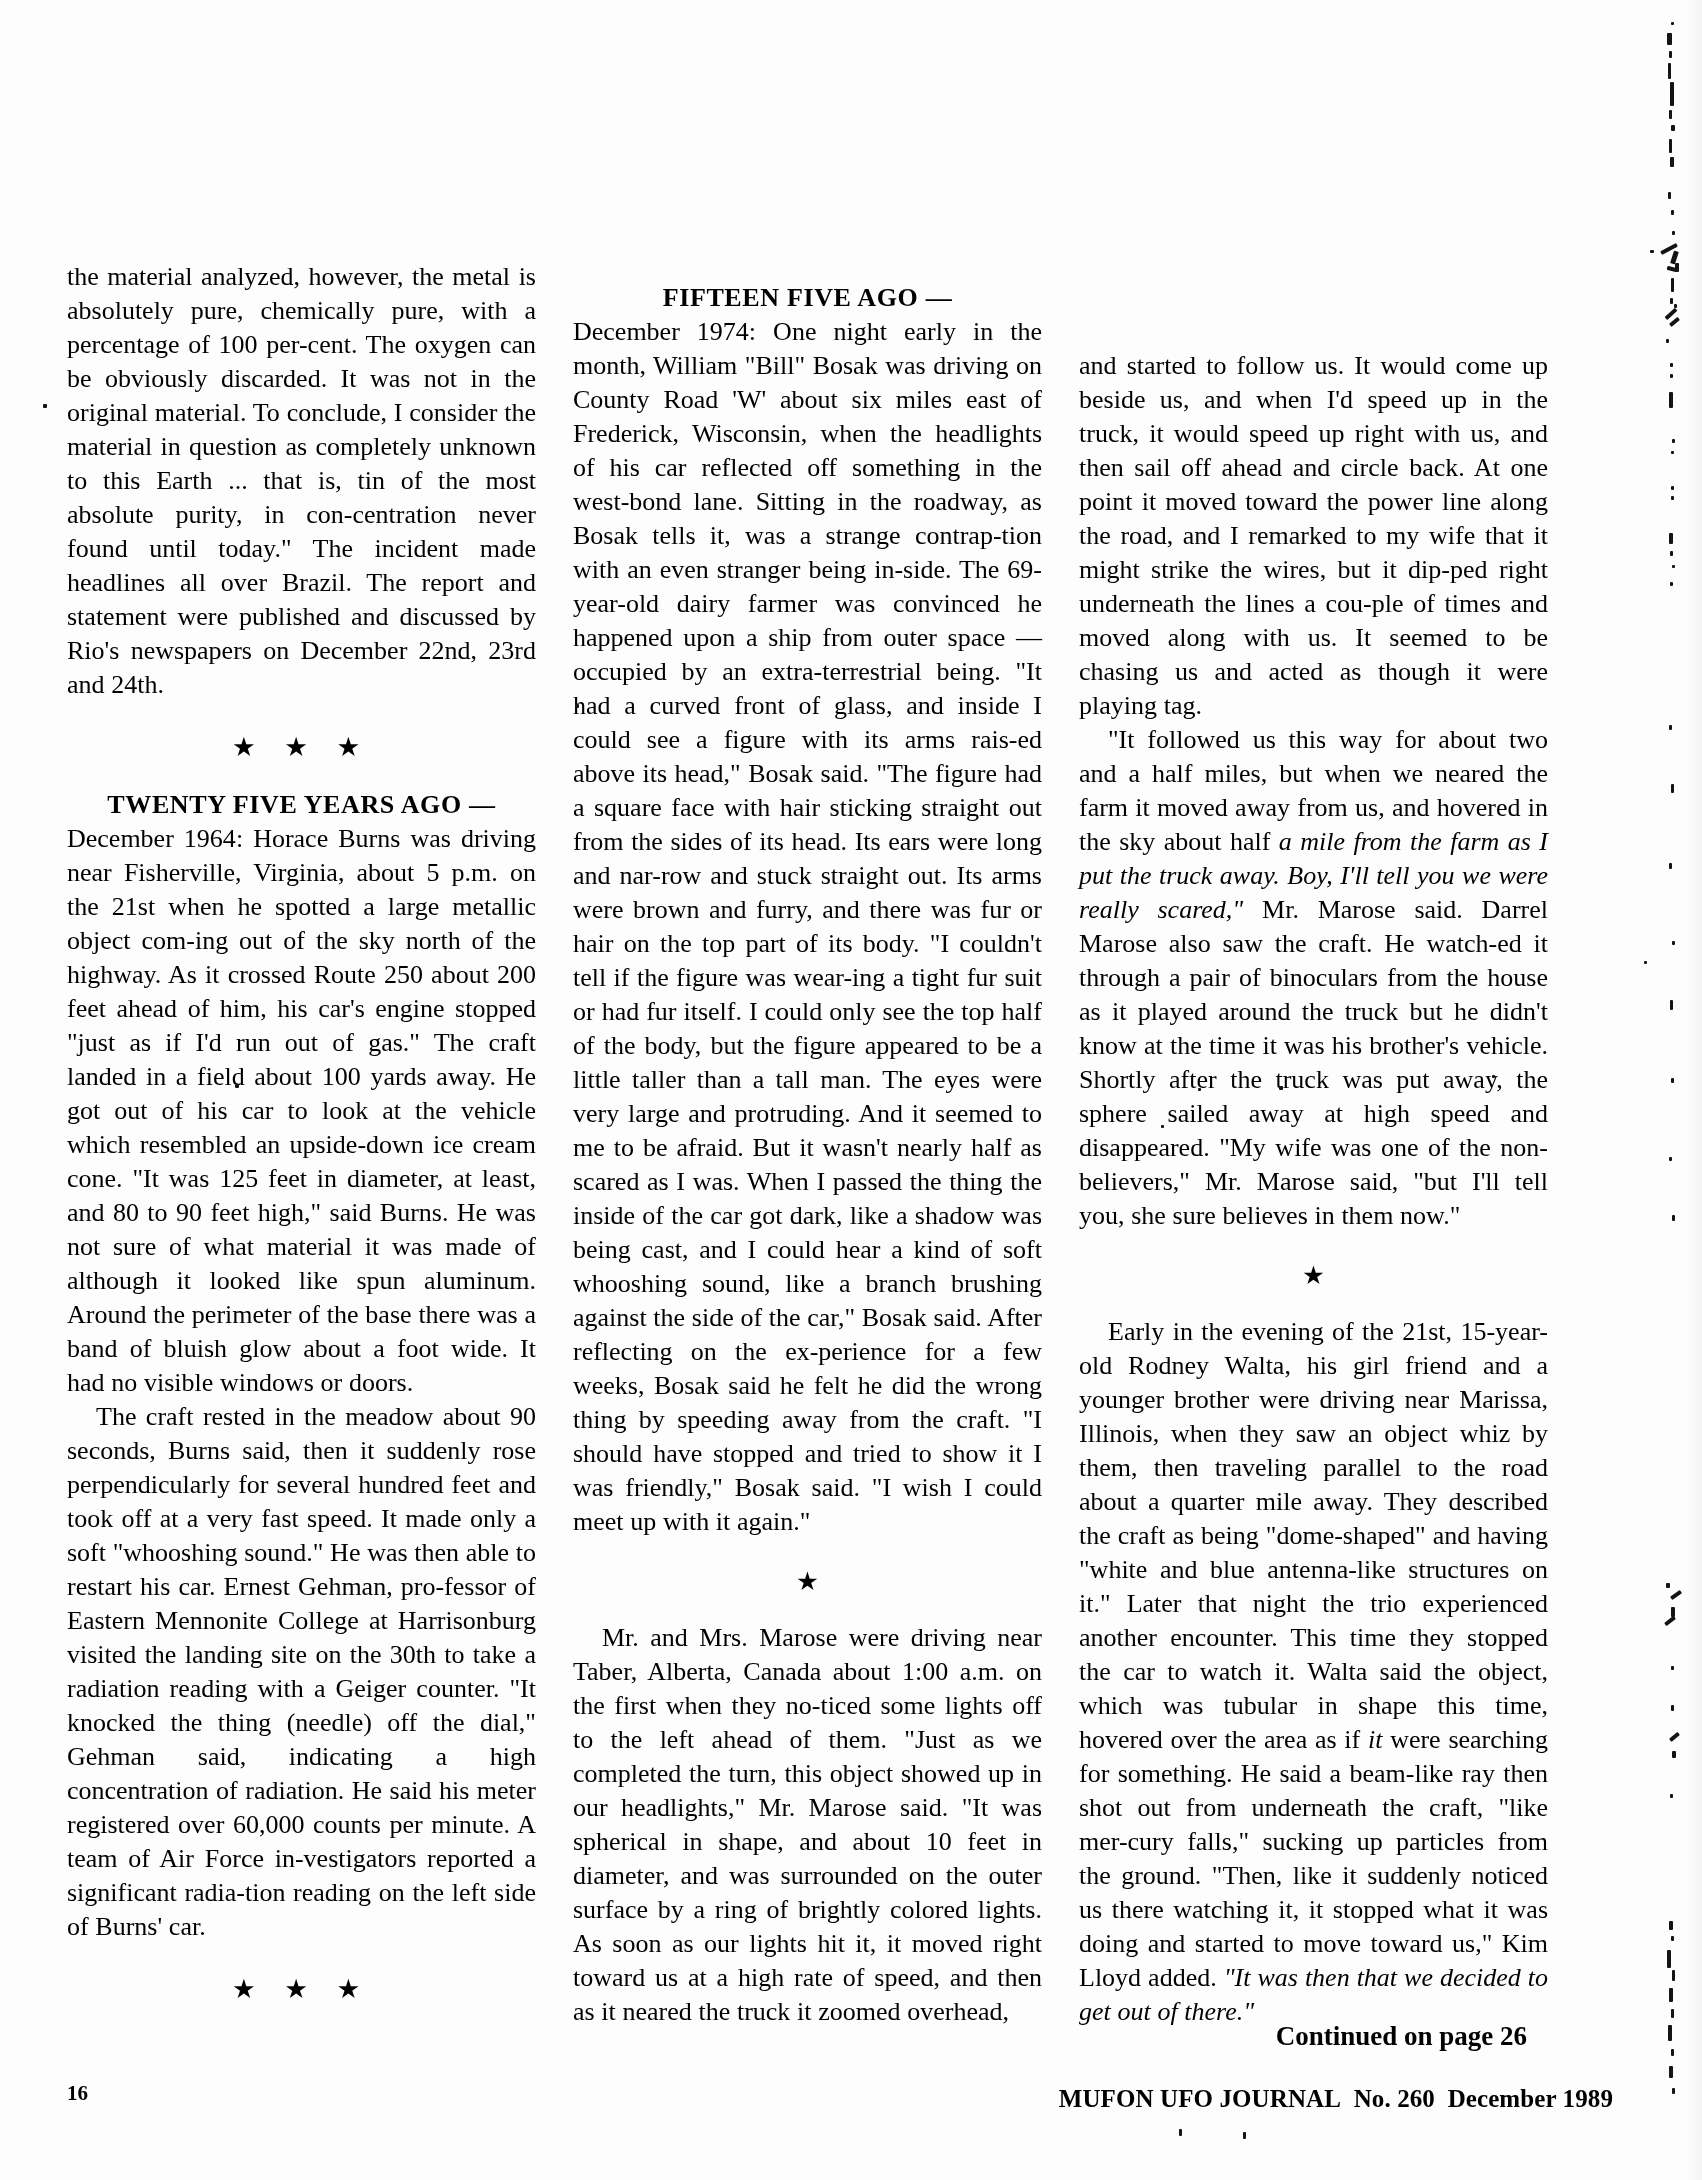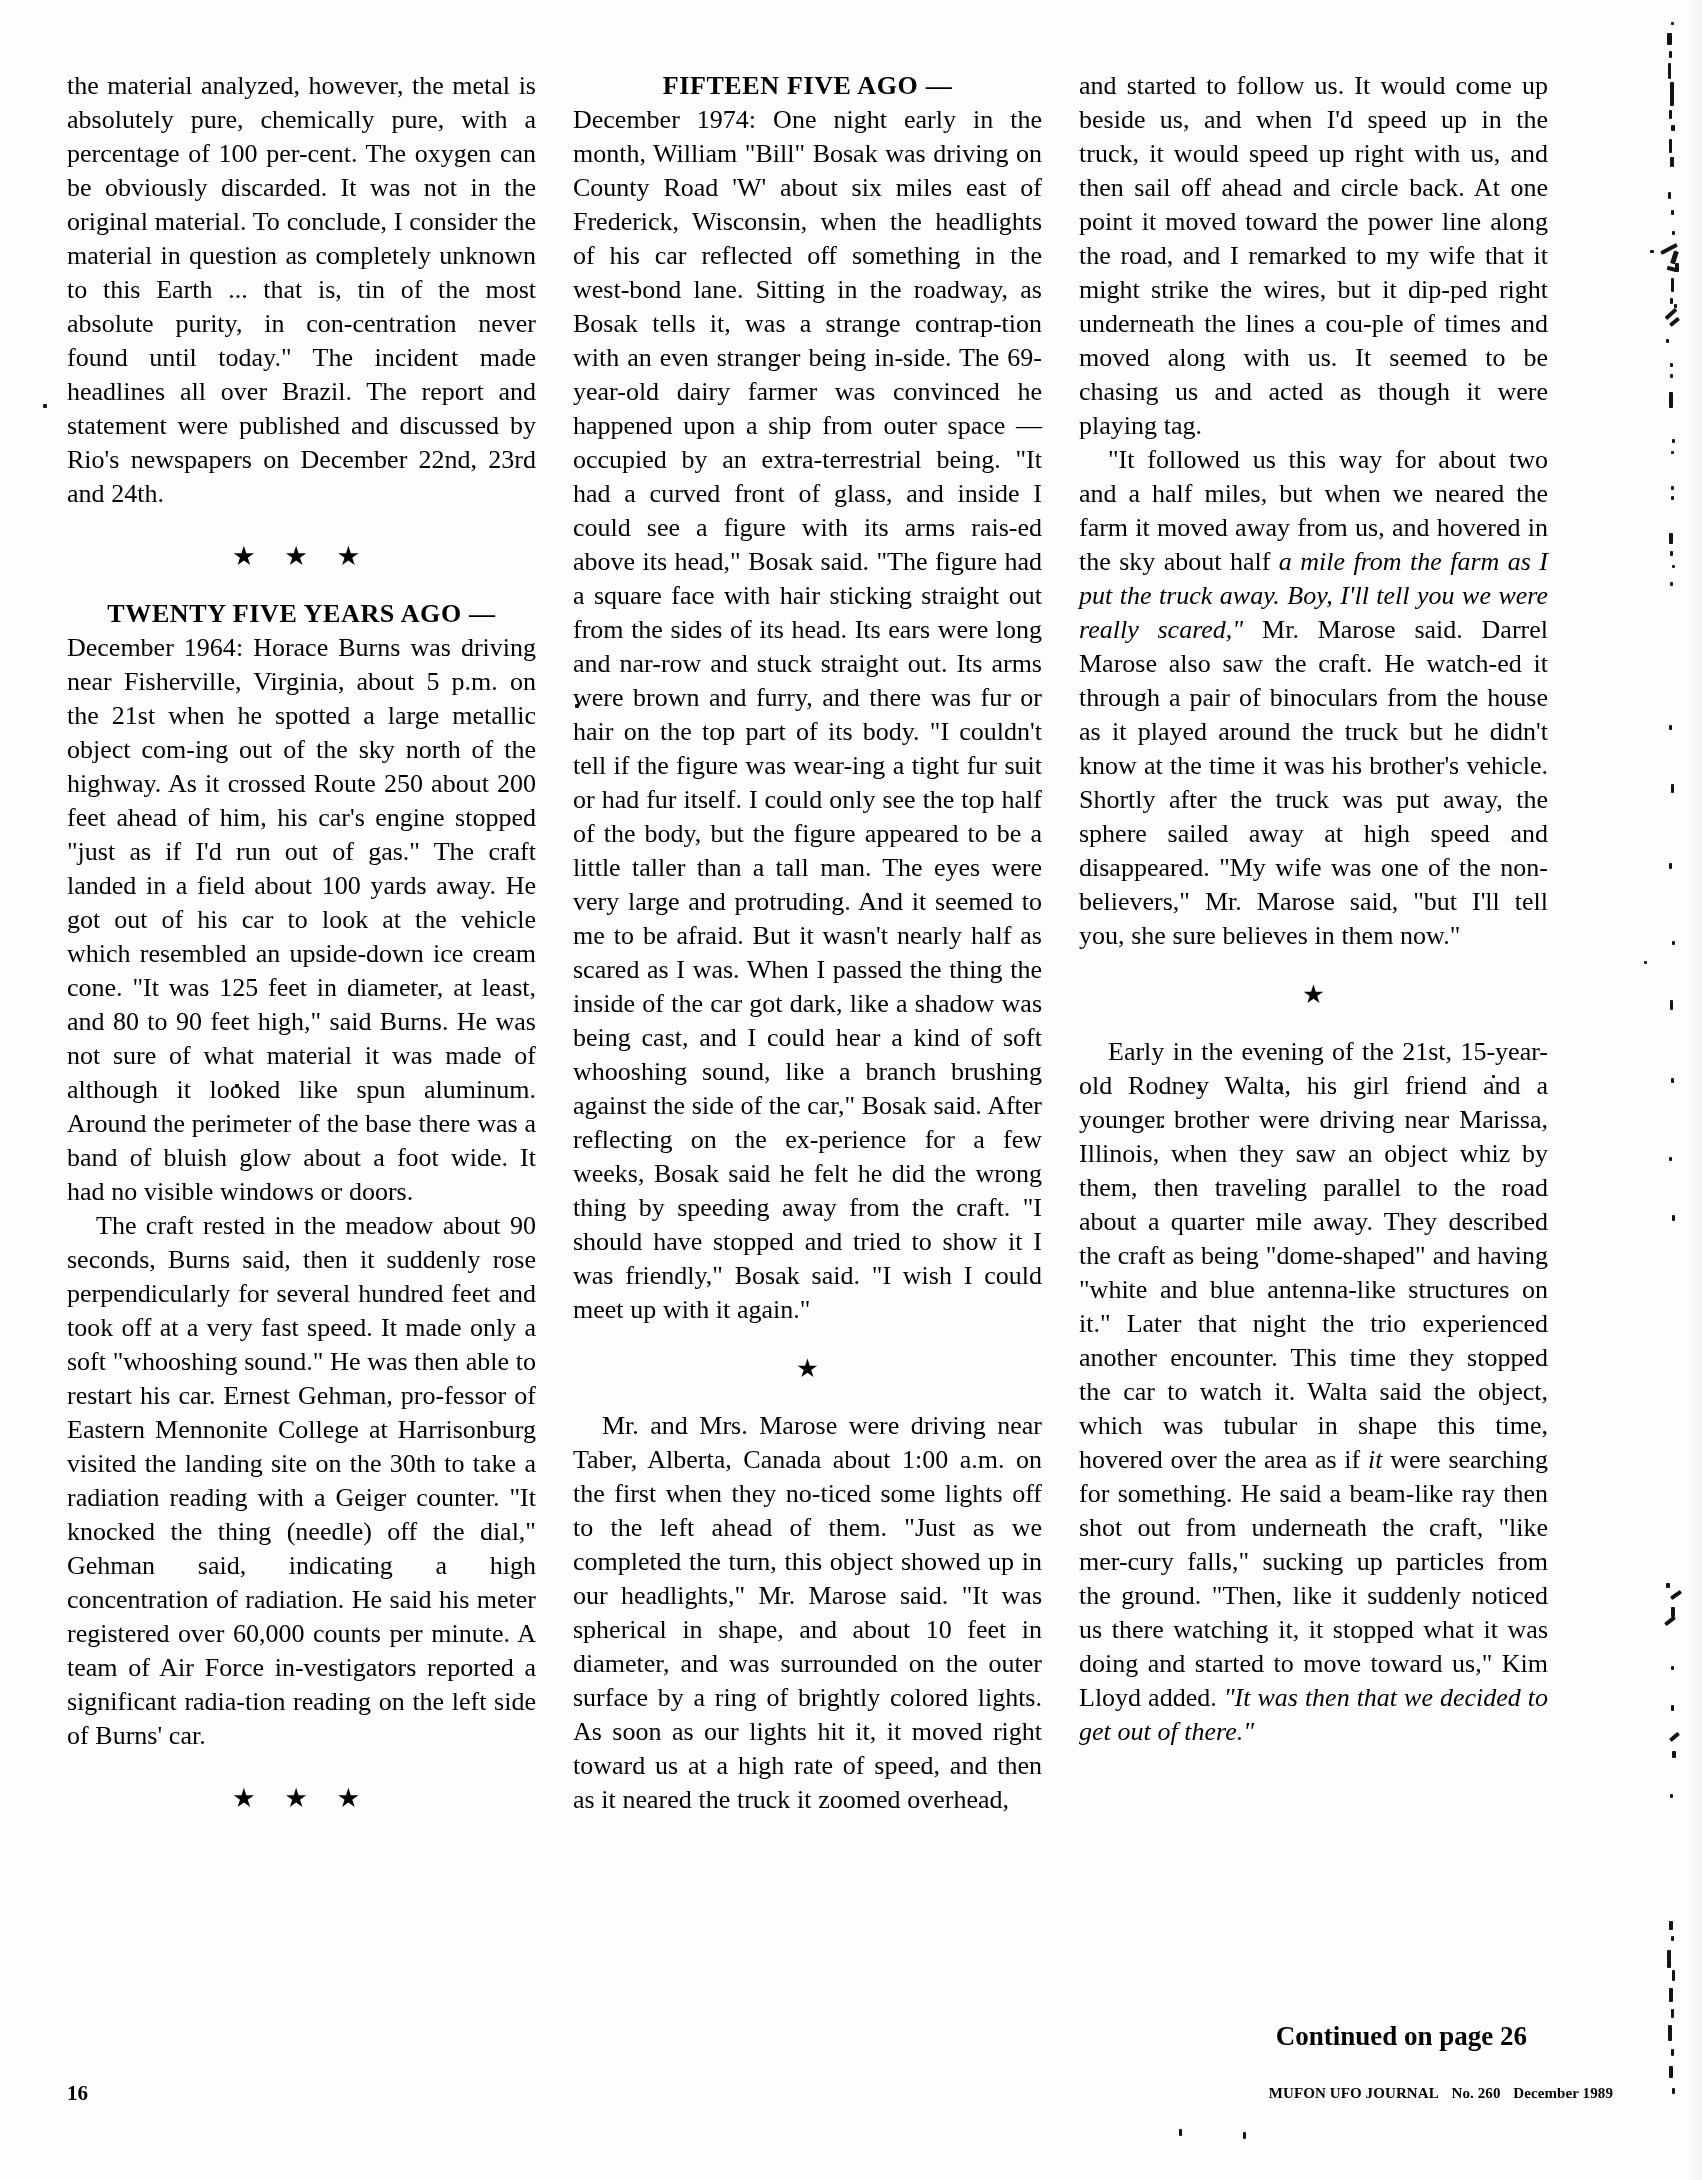--- a/index.html
+++ b/index.html
@@ -21,20 +21,21 @@
   
   #columns {
     position: absolute;
     left: 67px;
     top: 69px;
     width: 1480px;
     height: 1960px;
     display: flex;
     flex-direction: row;
     gap: 37px;
+    align-items: flex-end;
   }
   .column {
     width: 469px;
     flex: 0 0 469px;
     font-size: 26px;
     line-height: 34px;
     text-align: justify;
     text-justify: inter-word;
     hyphens: manual;
     word-spacing: 0.2px;
@@ -75,21 +76,21 @@
     left: 67px;
     top: 2081px;
     font-size: 21px;
     font-weight: bold;
     font-family: "Liberation Serif", serif;
   }
   #footer-right {
     position: absolute;
     right: 90px;
     top: 2085px;
-    font-size: 15px;
+    font-size: 25px;
     font-weight: bold;
     letter-spacing: 0.1px;
     white-space: nowrap;
   }
   #footer-right .sep { display: inline-block; width: 12.7px; }
   #continued {
     position: absolute;
     right: 176px;
     top: 2021px;
     font-size: 27px;

